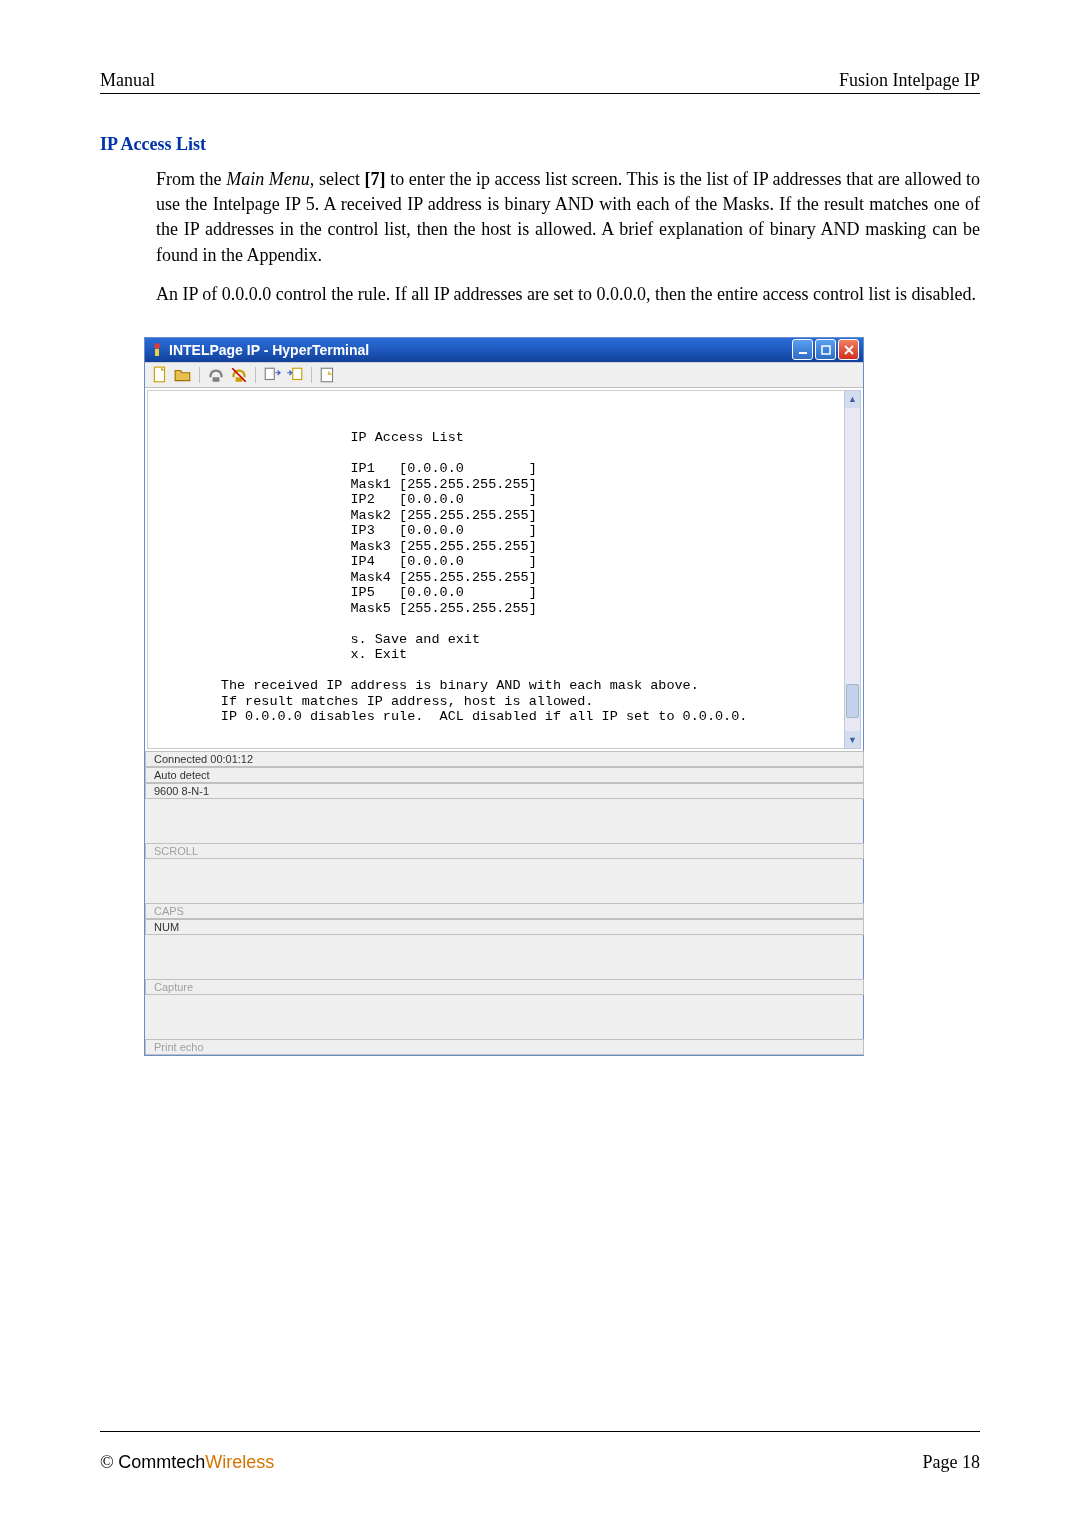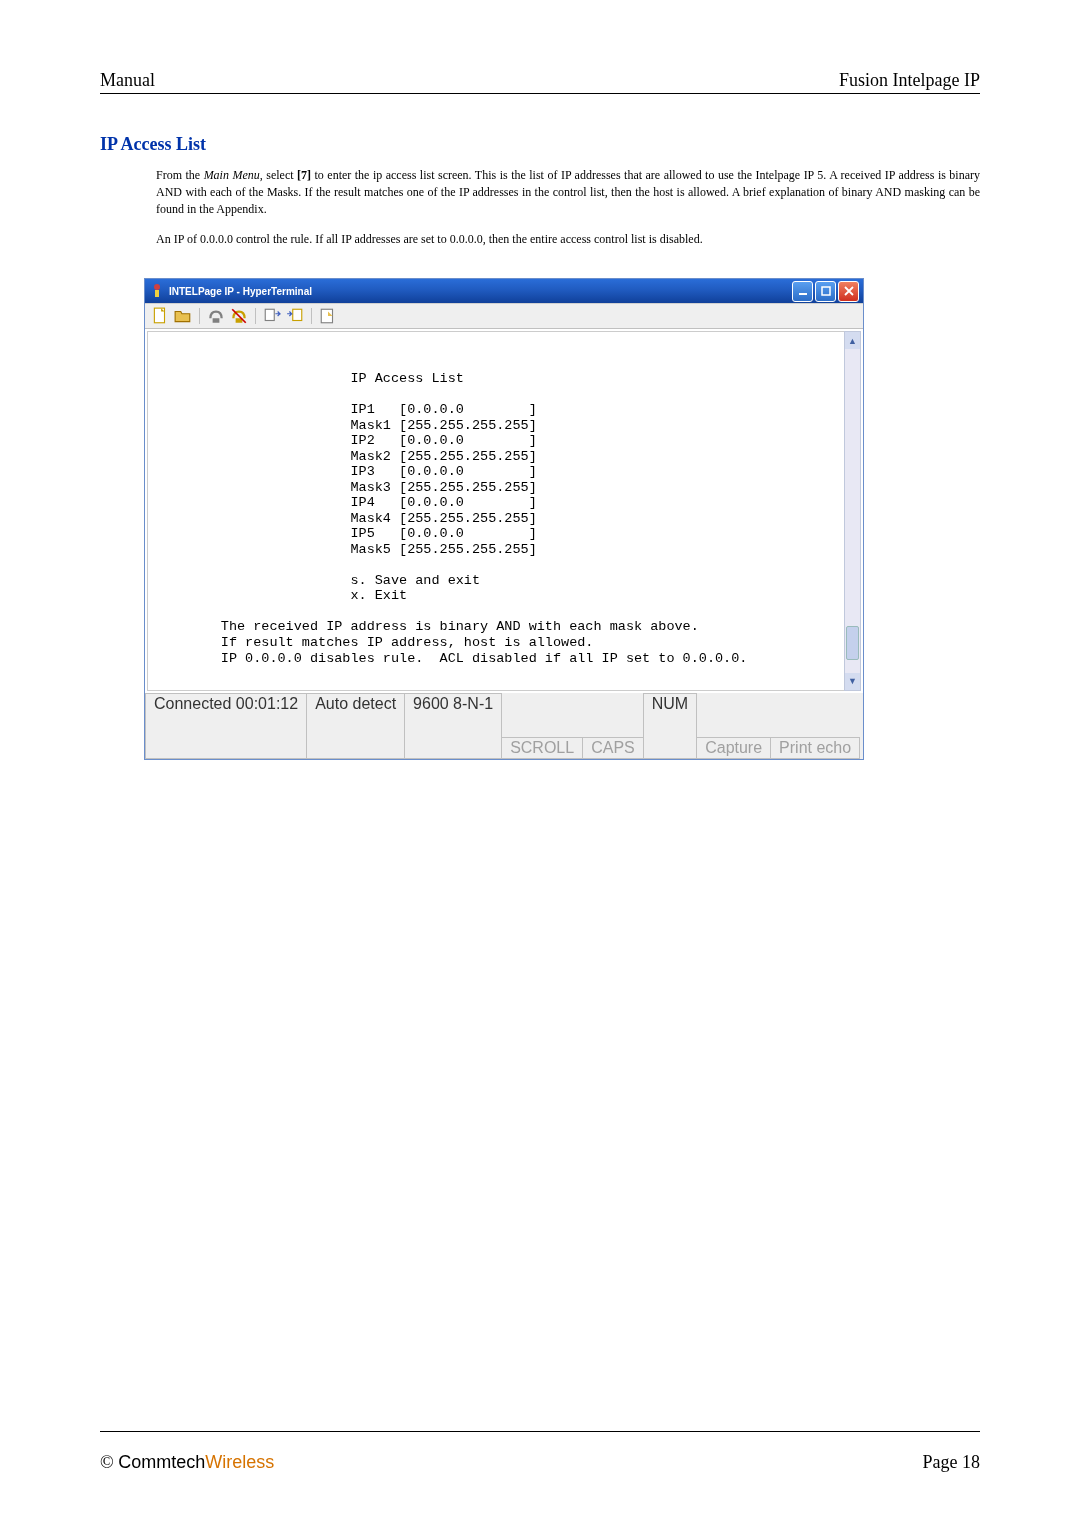--- a/index.html
+++ b/index.html
@@ -21,21 +21,21 @@
       text-align: right;
     }
     .section-title {
       color: #0033aa;
       font-weight: bold;
       font-size: 18px;
       margin-bottom: 12px;
     }
     .body-text {
       margin-left: 56px;
-      font-size: 12px;
+      font-size: 18px;
       text-align: justify;
       line-height: 1.4;
       margin-bottom: 14px;
     }
     .em { font-style: italic; }
     .bold { font-weight: bold; }
     .terminal-window {
       width: 720px;
       margin: 30px 0 0 44px;
       border: 1px solid #6a8ecb;
@@ -44,21 +44,21 @@
       font-size: 11px;
     }
     .titlebar {
       height: 16px;
       background: linear-gradient(to bottom, #2a6dd8, #205bc0 45%, #10409a);
       display: flex;
       align-items: center;
       padding: 12px 4px;
       color: #fff;
       font-weight: bold;
-      font-size: 10px;
+      font-size: 14px;
     }
     .titlebar .icon-box {
       width: 16px; height: 16px; margin-right: 4px;
       display: inline-flex; align-items: center; justify-content: center;
     }
     .titlebar .title { flex: 1; }
     .win-buttons { display: flex; gap: 2px; }
     .win-btn {
       width: 21px; height: 21px;
       border: 1px solid #fff;
@@ -107,22 +107,23 @@
       border: 1px solid #ccc;
       border-right: none;
     }
     .scroll { position: absolute; right: 2px; top: 2px; bottom: 2px; width: 17px; background: #e8e8f4; border: 1px solid #c0c8dc; }
     .scroll .arrow { height: 17px; background: #d4dcf0; display:flex; align-items:center; justify-content:center; font-size:9px; color:#4060a0; }
     .scroll .thumb { position:absolute; bottom: 30px; left:1px; right:1px; height: 34px; background:#c4d0ec; border:1px solid #9bb; border-radius:2px; }
     .scroll .arrow.bot { position:absolute; bottom:0; left:0; right:0; }
     .statusbar {
       background: #efefef;
       display: flex;
-      font-size: 16px;
+      font-size: 11px;
       color: #333;
+      flex-direction: column;
     }
     .status-cell {
       border: 1px solid #c0c0c0;
       padding: 1px 8px;
       margin-right: -1px;
     }
     .status-cell.dim { color: #a0a0a0; margin-top: 44px; }
     .footer {
       position: absolute;
       bottom: 55px;

